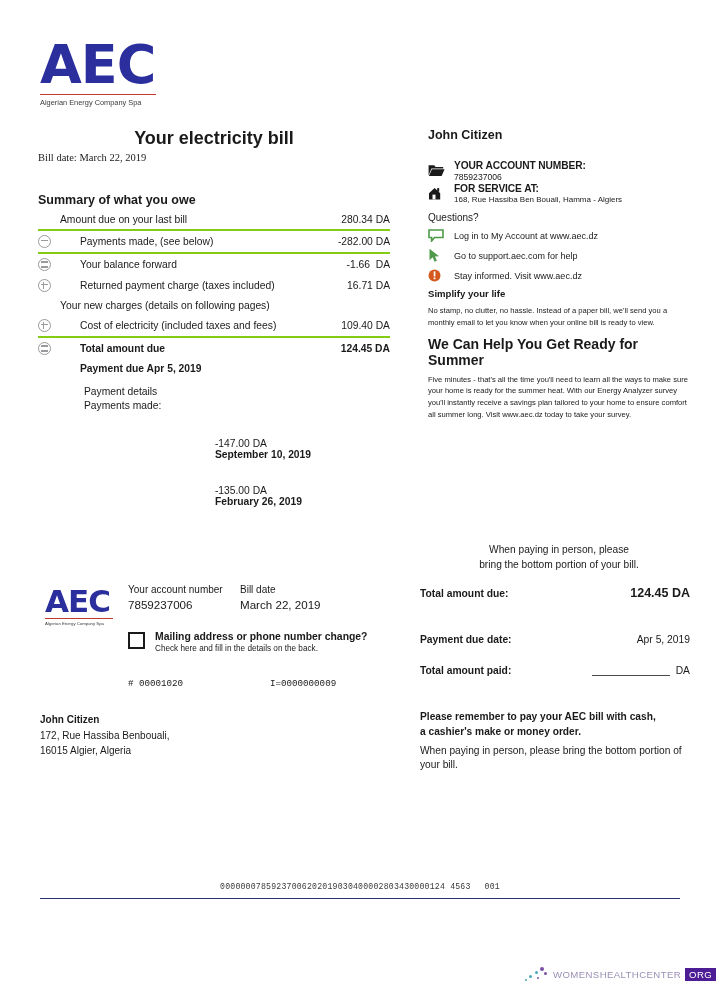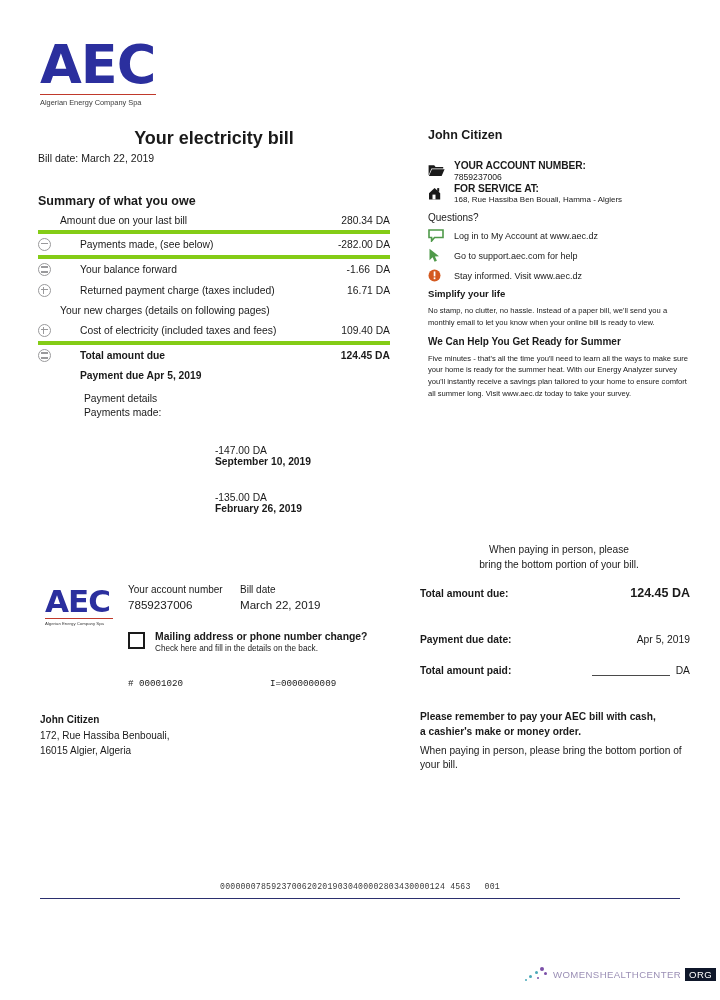--- a/index.html
+++ b/index.html
@@ -43,30 +43,30 @@
   #main-logo .logo-tag { font-size: 7.4px; margin-top: 3px; }
 
   #stub-logo { left: 45px; top: 586px; width: 68px; }
   #stub-logo .logo-word { font-size: 31px; }
   #stub-logo .logo-rule { margin-top: 1px; }
   #stub-logo .logo-tag { font-size: 4.3px; margin-top: 2px; }
 
   
   .left-col { position: absolute; left: 38px; top: 128px; width: 352px; }
   .bill-title { font-size: 18px; font-weight: bold; margin: 0 0 3px; text-align: center; }
-  .bill-date { font-size: 10.5px; margin: 0; }
+  .bill-date { font-size: 10.5px; margin: 0; font-family: Liberation Serif, serif; }
 
   .summary-title { font-size: 12.5px; font-weight: bold; margin: 0 0 3px; }
 
   .sum-table { width: 100%; border-collapse: collapse; font-size: 10.3px; }
   .sum-table td { padding: 4px 0; vertical-align: middle; }
   .sum-table .c-icon { width: 22px; }
   .sum-table .c-label { text-align: left; }
   .sum-table .c-amt { text-align: right; white-space: pre; width: 92px; }
-  .row-top-border td { border-top: 4px solid #84cc16; }
+  .row-top-border td { border-top: 2px solid #84cc16; }
   .indent .c-label { padding-left: 20px; }
   .bold td { font-weight: bold; }
 
   .circ {
     display: inline-block;
     width: 11px; height: 11px;
     border-radius: 50%;
     border: 1.6px solid #9a9a9c;
     position: relative;
     vertical-align: middle;
@@ -98,21 +98,21 @@
   .acct-val { font-size: 8.6px; margin-top: 1px; }
   .acct-val.svc { font-size: 8px; }
 
   .questions { font-size: 10px; margin: 7px 0 6px; }
   .q-row { display: flex; align-items: center; margin-bottom: 6px; }
   .q-ico { width: 26px; flex: 0 0 26px; display: flex; align-items: center; }
   .q-txt { font-size: 9px; }
 
   .simplify { font-size: 9.6px; font-weight: bold; margin: 4px 0 6px; }
   .para { font-size: 7.6px; line-height: 1.55; margin: 0 0 7px; }
-  .para-head { font-size: 10px; font-weight: bold; margin: 0 0 6px; }
+  .para-head { font-size: 14px; font-weight: bold; margin: 0 0 6px; }
 
   
   .stub-note {
     position: absolute; left: 428px; top: 542px; width: 262px;
     font-size: 10.2px; text-align: center; line-height: 1.5;
   }
   .stub-right { position: absolute; left: 420px; top: 586px; width: 270px; }
   .stub-line { display: flex; justify-content: space-between; align-items: baseline; font-size: 10.3px; }
   .stub-line .lbl { font-weight: bold; }
   .stub-line .val.big { font-size: 12.5px; font-weight: bold; }
@@ -159,21 +159,21 @@
     font-family: "Liberation Mono", monospace;
     font-size: 8.2px; letter-spacing: 0.2px; color: #3a3a3a;
   }
   .ocr .seq { margin-left: 14px; }
 
   .watermark { position: absolute; left: 524px; top: 966px; display: flex; align-items: center; }
   .wm-dots { position: relative; width: 26px; height: 16px; margin-right: 3px; }
   .wm-dots i { position: absolute; border-radius: 50%; display: block; }
   .wm-text { font-size: 9.6px; color: #9b8fb5; letter-spacing: 0.4px; }
   .wm-badge {
-    font-size: 9.6px; color: #ffffff; background: #0f172a;
+    font-size: 9.6px; color: #ffffff; background: #4c1d95;
     padding: 1px 4px; margin-left: 4px; letter-spacing: 0.4px;
   }
 </style>
 </head>
 <body>
 
 <div class="page">
 
   <div class="logo-block" id="main-logo">
     <div class="logo-word">AEC</div>

